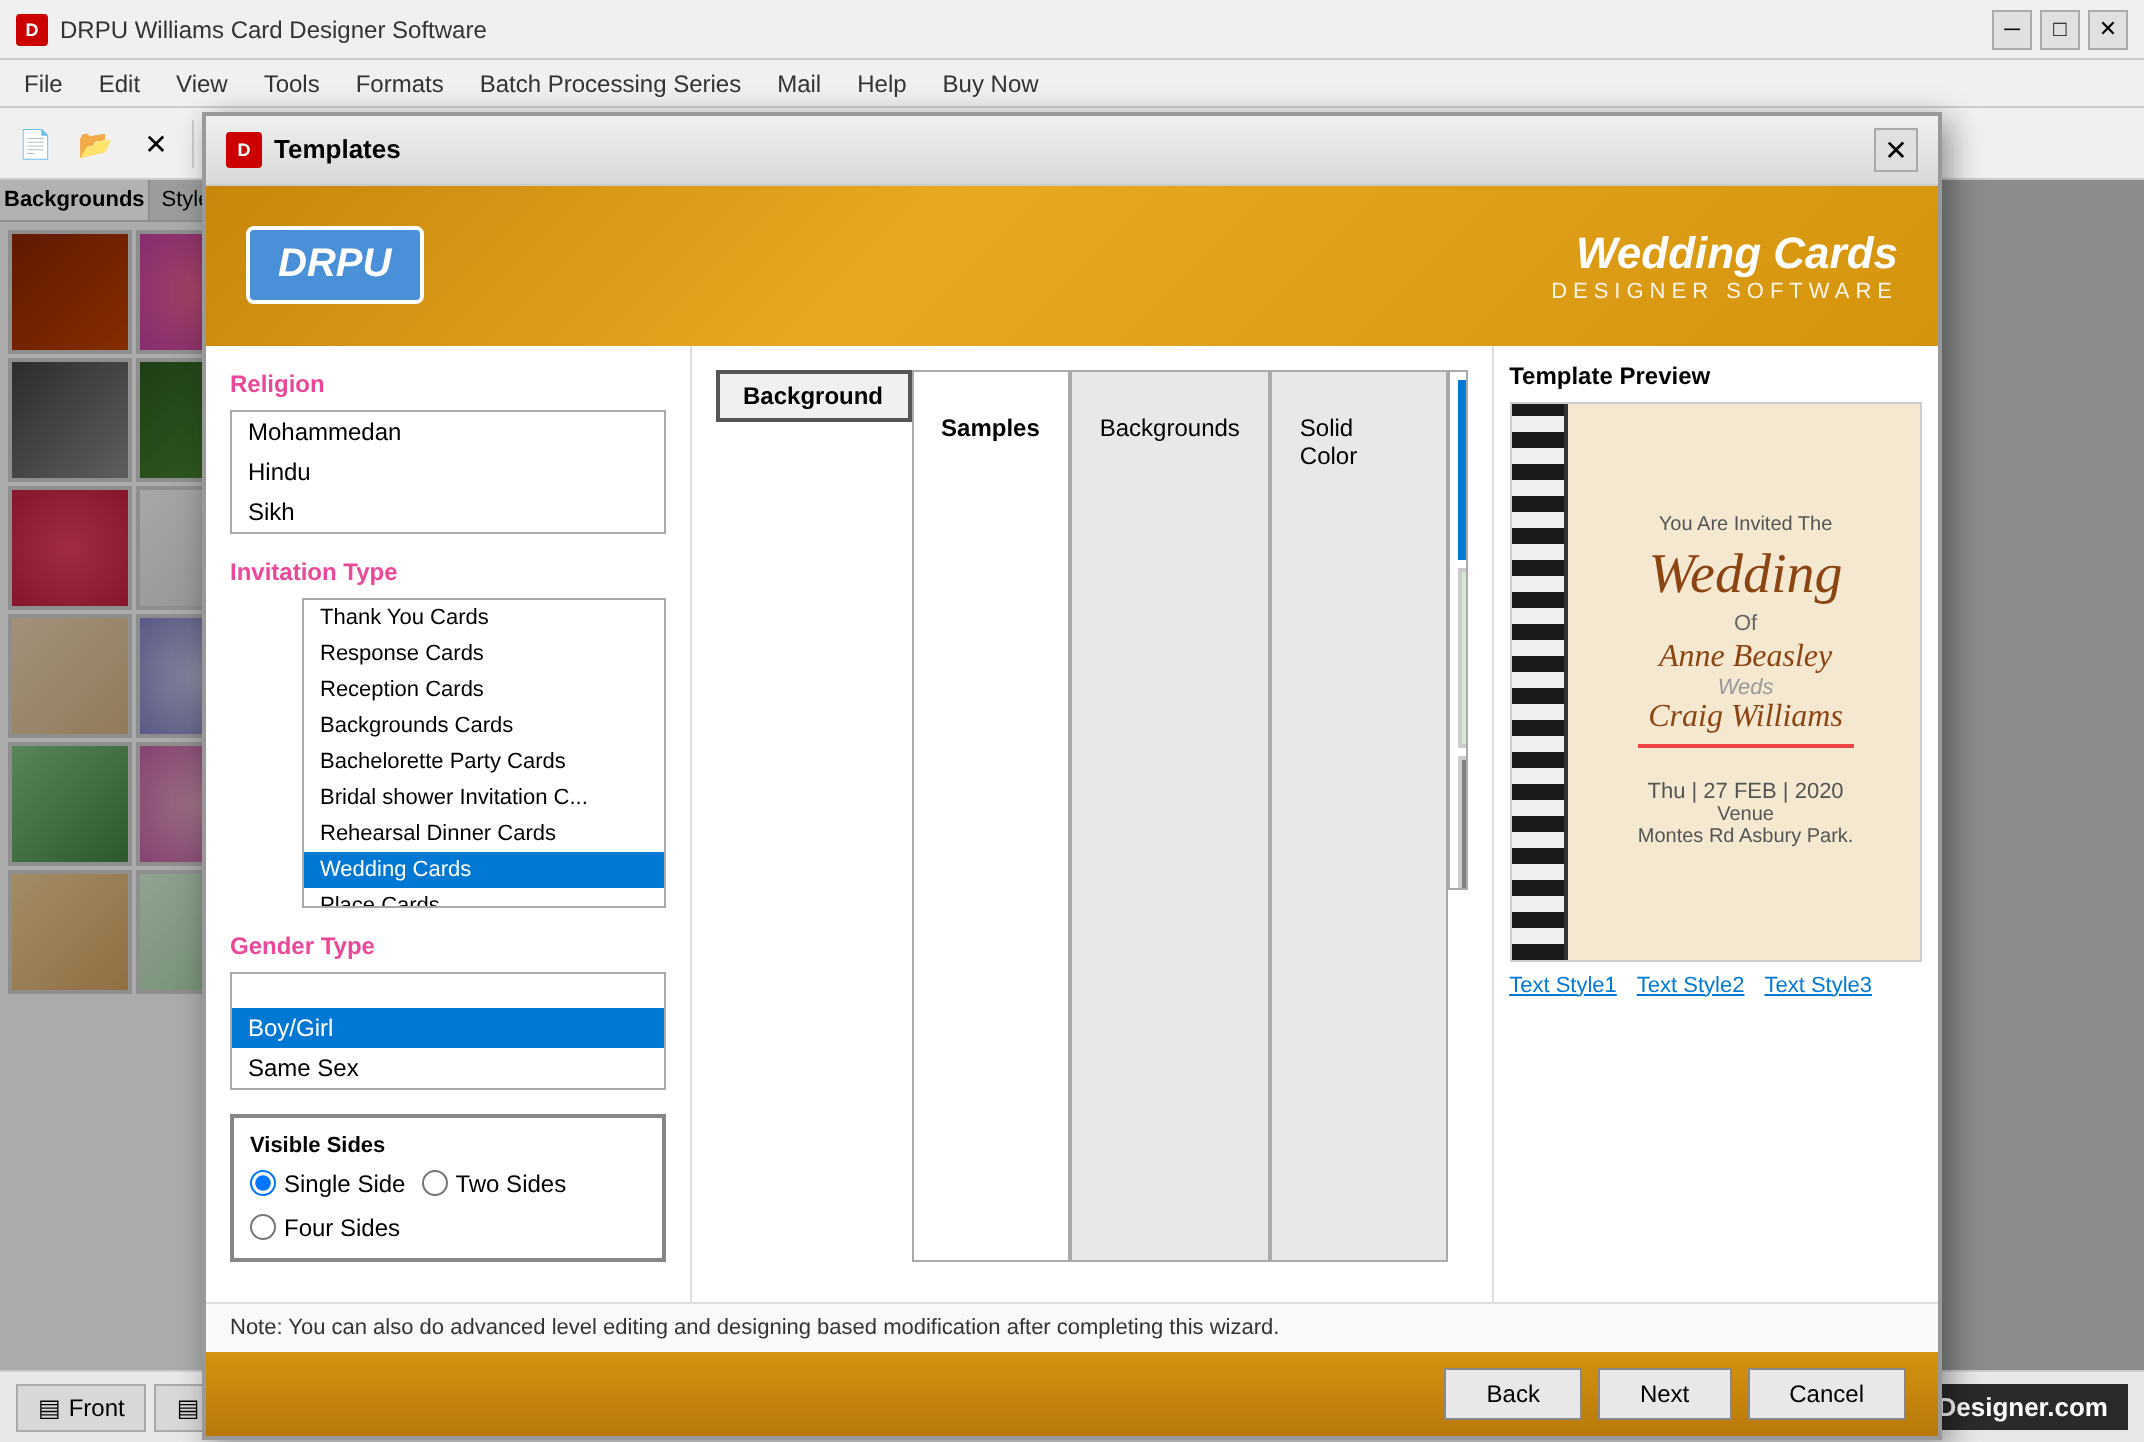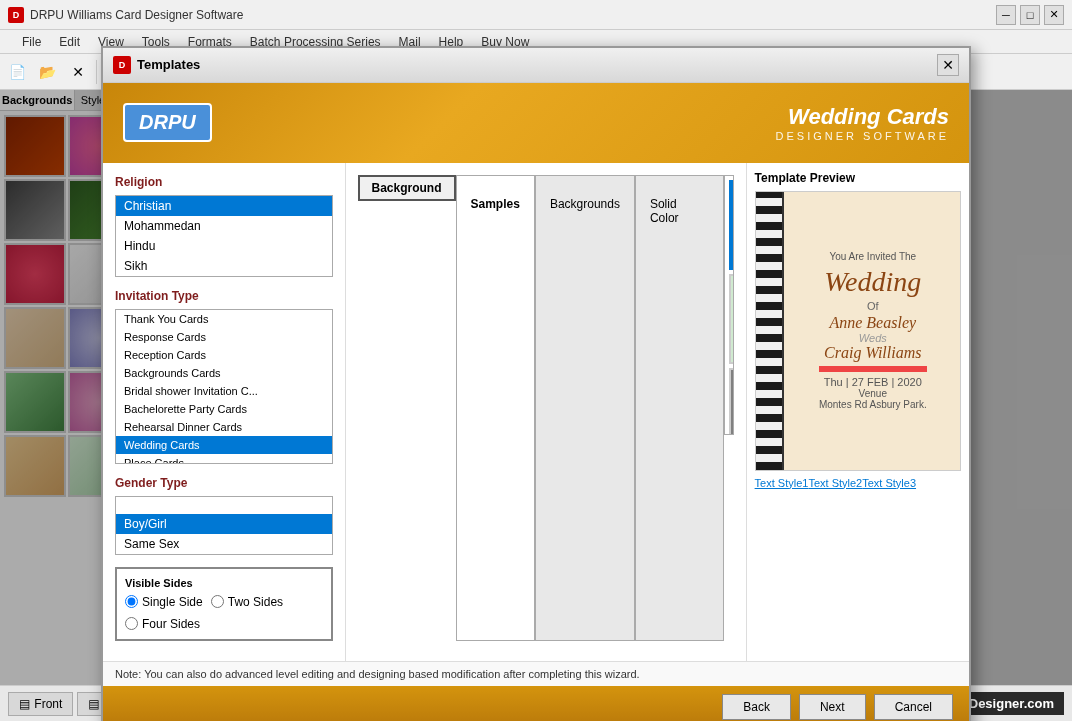--- a/index.html
+++ b/index.html
@@ -6,21 +6,21 @@
     body { font-family: 'Segoe UI', Tahoma, sans-serif; font-size: 12px; background: #c8c8c8; width: 1072px; height: 721px; overflow: hidden; position: relative; }
 
     
     .title-bar { background: #f0f0f0; height: 30px; display: flex; align-items: center; padding: 0 8px; border-bottom: 1px solid #ccc; justify-content: space-between; }
     .title-bar-left { display: flex; align-items: center; gap: 6px; font-size: 12px; color: #333; }
     .title-bar-icon { width: 16px; height: 16px; background: #c00; border-radius: 2px; display: flex; align-items: center; justify-content: center; color: white; font-size: 9px; font-weight: bold; }
     .title-bar-controls { display: flex; gap: 4px; }
     .title-bar-btn { width: 20px; height: 20px; border: 1px solid #aaa; background: #e0e0e0; display: flex; align-items: center; justify-content: center; cursor: pointer; font-size: 11px; }
 
     
-    .menu-bar { background: #f0f0f0; height: 24px; display: flex; align-items: center; padding: 0 14px; border-bottom: 1px solid #ccc; gap: 2px; }
+    .menu-bar { background: #f0f0f0; height: 24px; display: flex; align-items: center; padding: 0 4px; border-bottom: 1px solid #ccc; gap: 2px; }
     .menu-item { padding: 2px 8px; cursor: pointer; font-size: 12px; color: #333; }
 
     
     .toolbar { background: #f0f0f0; height: 36px; display: flex; align-items: center; padding: 0 4px; border-bottom: 1px solid #ccc; gap: 2px; }
     .tb-btn { width: 28px; height: 28px; border: 1px solid transparent; background: transparent; display: flex; align-items: center; justify-content: center; cursor: pointer; font-size: 14px; }
     .tb-separator { width: 1px; height: 24px; background: #ccc; margin: 0 2px; }
     .zoom-box { display: flex; align-items: center; }
     .zoom-select { height: 22px; border: 1px solid #aaa; font-size: 11px; padding: 0 2px; background: white; }
 
     
@@ -53,26 +53,26 @@
 
     
     .modal-header { background: linear-gradient(135deg, #c8860a 0%, #e8a820 40%, #d4940e 100%); padding: 16px 20px; display: flex; align-items: center; justify-content: space-between; min-height: 80px; }
     .modal-logo { background: #4a90d9; color: white; font-size: 20px; font-weight: bold; font-style: italic; padding: 6px 14px; border-radius: 4px; border: 2px solid white; }
     .modal-brand-text { text-align: right; color: white; }
     .modal-brand-text .line1 { font-size: 22px; font-style: italic; font-weight: bold; }
     .modal-brand-text .line2 { font-size: 11px; letter-spacing: 3px; opacity: 0.9; }
 
     
     .modal-left { width: 260px; padding: 12px; border-right: 1px solid #ddd; }
-    .section-title { font-size: 12px; font-weight: bold; color: #7f1d1d; margin-bottom: 6px; }
+    .section-title { font-size: 12px; font-weight: bold; color: #ec4899; margin-bottom: 6px; }
     .religion-list { border: 1px solid #aaa; margin-bottom: 12px; }
     .religion-item { padding: 3px 8px; cursor: pointer; font-size: 12px; }
     .religion-item.selected { background: #0078d4; color: white; }
 
-    .invitation-list { border: 1px solid #aaa; height: 155px; overflow-y: auto; margin-bottom: 12px; }
+    .invitation-list { border: 1px solid #aaa; height: 155px; overflow-y: auto; margin-bottom: 12px; margin-left: 36px; }
     .invitation-item { padding: 3px 8px; cursor: pointer; font-size: 11px; }
     .invitation-item.selected { background: #0078d4; color: white; }
 
     .gender-section { margin-bottom: 12px; }
     .gender-list { border: 1px solid #aaa; }
     .gender-item { padding: 3px 8px; cursor: pointer; font-size: 12px; }
     .gender-item.selected { background: #0078d4; color: white; margin-top: 17px; }
 
     .visible-sides-box { border: 2px solid #888; padding: 8px; margin-bottom: 8px; }
     .visible-sides-title { font-size: 11px; font-weight: bold; margin-bottom: 6px; }
@@ -97,24 +97,24 @@
     .preview-title { font-size: 12px; font-weight: bold; margin-bottom: 6px; }
     .preview-card { border: 1px solid #ccc; height: 280px; background: #f5e8d0; display: flex; flex-direction: column; align-items: center; justify-content: center; position: relative; overflow: hidden; }
     .preview-border { position: absolute; left: 0; top: 0; bottom: 0; width: 28px; background: repeating-linear-gradient(0deg, #1a1a1a 0px, #1a1a1a 8px, #f0f0f0 8px, #f0f0f0 16px); border-right: 2px solid #333; }
     .preview-content { padding: 10px 10px 10px 40px; text-align: center; }
     .preview-invited { font-size: 10px; color: #555; margin-bottom: 4px; }
     .preview-wedding { font-size: 28px; font-style: italic; color: #8B4513; font-family: Georgia, serif; }
     .preview-of { font-size: 11px; color: #666; margin: 2px 0; }
     .preview-name1 { font-size: 16px; font-style: italic; color: #8B4513; font-family: Georgia, serif; }
     .preview-weds { font-size: 11px; color: #999; font-style: italic; }
     .preview-name2 { font-size: 16px; font-style: italic; color: #8B4513; font-family: Georgia, serif; }
-    .preview-date { font-size: 11px; color: #555; margin-top: 4px; border-top: 6px solid #ef4444; padding-top: 4px; }
+    .preview-date { font-size: 11px; color: #555; margin-top: 4px; border-top: 2px solid #ef4444; padding-top: 16px; }
     .preview-venue { font-size: 10px; color: #555; }
 
-    .text-styles { display: flex; gap: 0; padding: 6px 0; }
+    .text-styles { display: flex; gap: 10px; padding: 6px 0; }
     .text-style-link { color: #0078d4; font-size: 11px; text-decoration: underline; cursor: pointer; }
 
     
     .note-bar { padding: 6px 12px; font-size: 11px; color: #333; background: #f9f9f9; border-top: 1px solid #ddd; }
 
     
     .action-bar { background: linear-gradient(to bottom, #d4940e, #b8780a); padding: 8px 16px; display: flex; align-items: center; justify-content: flex-end; gap: 8px; }
     .action-btn { padding: 5px 20px; font-size: 12px; border: 1px solid #888; cursor: pointer; background: #e8e8e8; }
     .action-btn.primary { background: #e8e8e8; }
 
@@ -259,34 +259,33 @@
           <div class="line2">DESIGNER SOFTWARE</div>
         </div>
       </div>
 
       <div class="modal-content">
         <div class="modal-main">
 
           <div class="modal-left">
             <div class="section-title">Religion</div>
             <div class="religion-list">
-              <div class="religion-item selected">Christian</div>
               <div class="religion-item">Mohammedan</div>
               <div class="religion-item">Hindu</div>
               <div class="religion-item">Sikh</div>
             </div>
 
             <div class="section-title">Invitation Type</div>
             <div class="invitation-list">
               <div class="invitation-item">Thank You Cards</div>
               <div class="invitation-item">Response Cards</div>
               <div class="invitation-item">Reception Cards</div>
               <div class="invitation-item">Backgrounds Cards</div>
+              <div class="invitation-item">Bachelorette Party Cards</div>
               <div class="invitation-item">Bridal shower Invitation C...</div>
-              <div class="invitation-item">Bachelorette Party Cards</div>
               <div class="invitation-item">Rehearsal Dinner Cards</div>
               <div class="invitation-item selected">Wedding Cards</div>
               <div class="invitation-item">Place Cards</div>
             </div>
 
             <div class="gender-section">
               <div class="section-title">Gender Type</div>
               <div class="gender-list">
                 <div class="gender-item selected">Boy/Girl</div>
                 <div class="gender-item">Same Sex</div>

